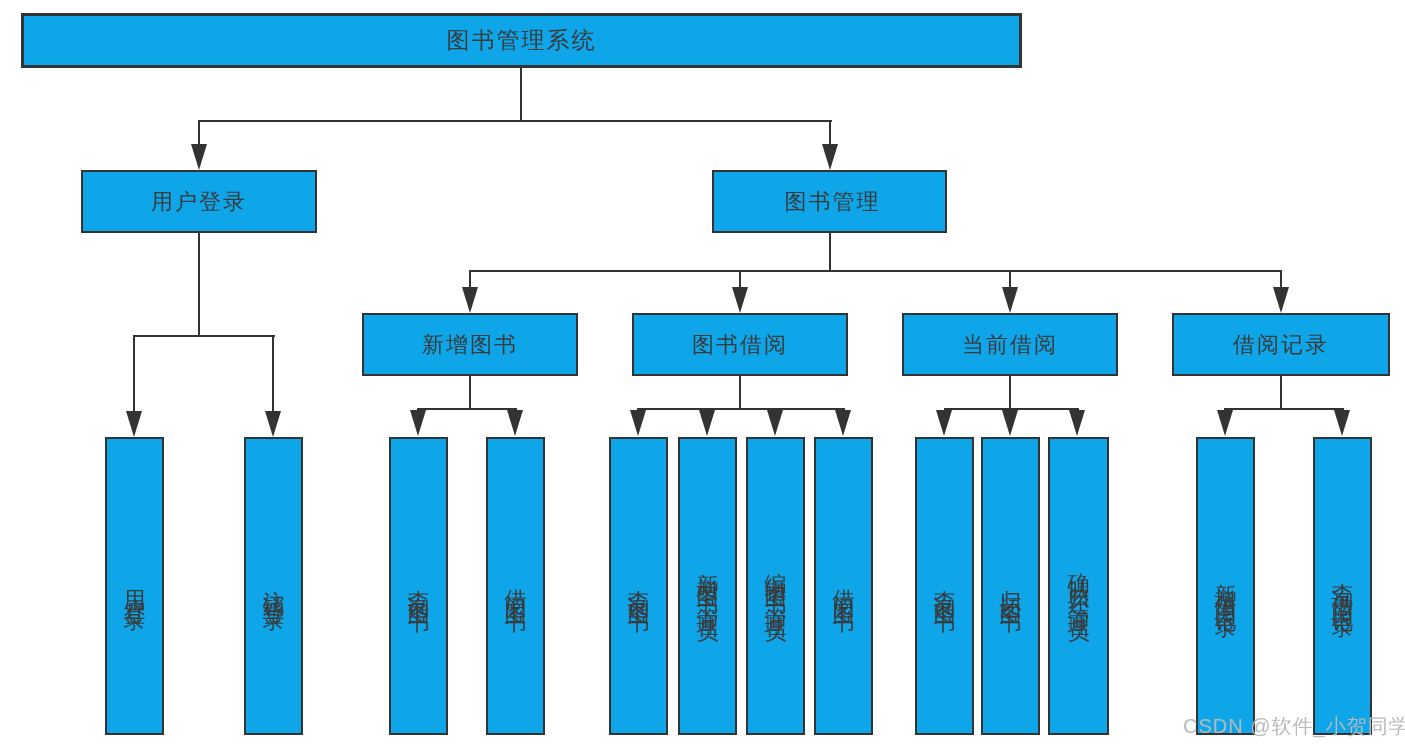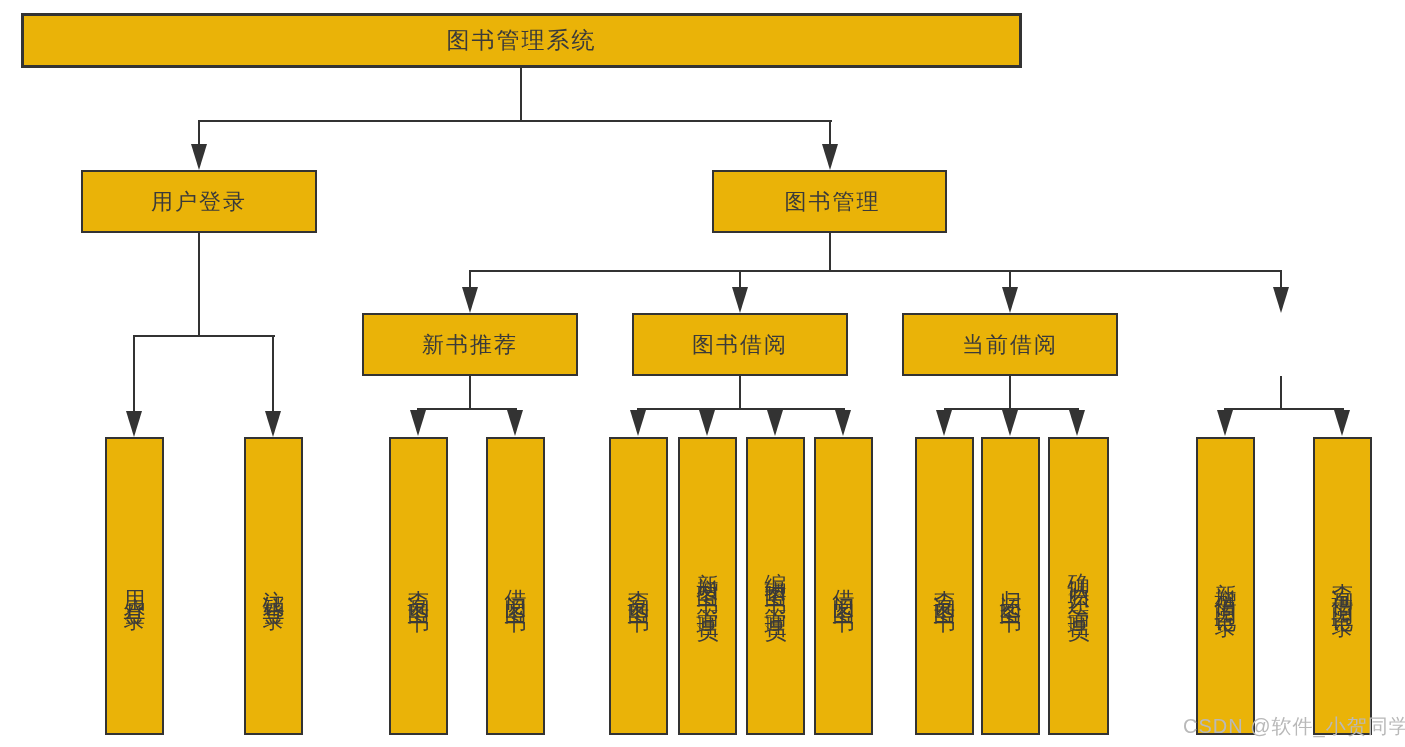--- a/index.html
+++ b/index.html
@@ -3,21 +3,21 @@
 <meta charset="utf-8">
 <style>
   html,body { margin:0; padding:0; background:#ffffff; }
   #canvas {
     position:relative; width:1405px; height:747px; background:#ffffff;
     font-family:"Liberation Sans","DejaVu Sans",sans-serif;
     overflow:hidden;
   }
   .box {
     position:absolute; box-sizing:border-box;
-    border:2px solid #333333; background:#eab308;
+    border:2px solid #333333; background:#0ea5e9;
     display:flex; align-items:center; justify-content:center;
     font-size:22px; color:#3a3a3a; letter-spacing:2px;
     z-index:2;
   }
   .root-box { border-width:3px; font-size:23px; }
   .vbox { z-index:2; }
   .vlabel {
     writing-mode:vertical-rl; text-orientation:mixed;
     font-size:22px; color:#3a3a3a; letter-spacing:7px; line-height:1;
   }
@@ -69,27 +69,30 @@
   <div class="vline" style="left:469px; top:270px; height:20px;"></div>
   <div class="arrow" style="left:462px; top:287px;"></div>
   <div class="vline" style="left:739px; top:270px; height:20px;"></div>
   <div class="arrow" style="left:732px; top:287px;"></div>
   <div class="vline" style="left:1009px; top:270px; height:20px;"></div>
   <div class="arrow" style="left:1002px; top:287px;"></div>
   <div class="vline" style="left:1280px; top:270px; height:20px;"></div>
   <div class="arrow" style="left:1273px; top:287px;"></div>
 
   <div class="box" style="left:362px; top:313px; width:216px; height:63px;">
-    <span>新书推荐</span>
+    <span>新增图书</span>
   </div>
   <div class="box" style="left:632px; top:313px; width:216px; height:63px;">
     <span>图书借阅</span>
   </div>
   <div class="box" style="left:902px; top:313px; width:216px; height:63px;">
     <span>当前借阅</span>
+  </div>
+  <div class="box" style="left:1172px; top:313px; width:218px; height:63px;">
+    <span>借阅记录</span>
   </div>
 
   <div class="vline" style="left:469px; top:376px; height:34px;"></div>
   <div class="hline" style="left:417px; top:408px; width:100px;"></div>
   <div class="arrow" style="left:410px; top:410px;"></div>
   <div class="arrow" style="left:507px; top:410px;"></div>
 
   <div class="vline" style="left:739px; top:376px; height:34px;"></div>
   <div class="hline" style="left:637px; top:408px; width:208px;"></div>
   <div class="arrow" style="left:630px; top:410px;"></div>

